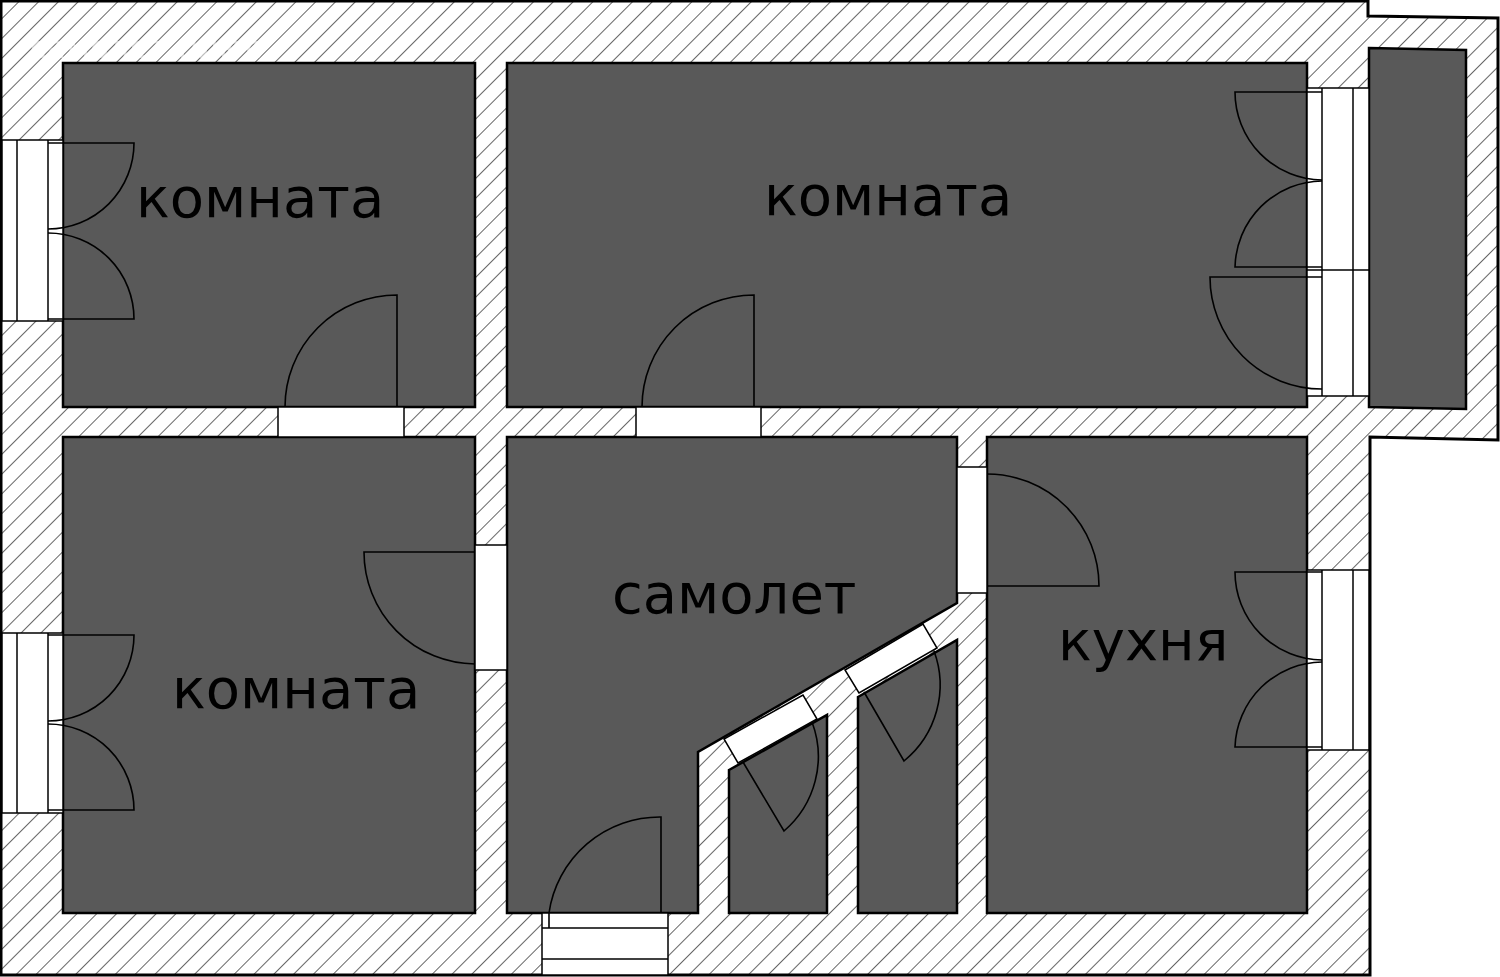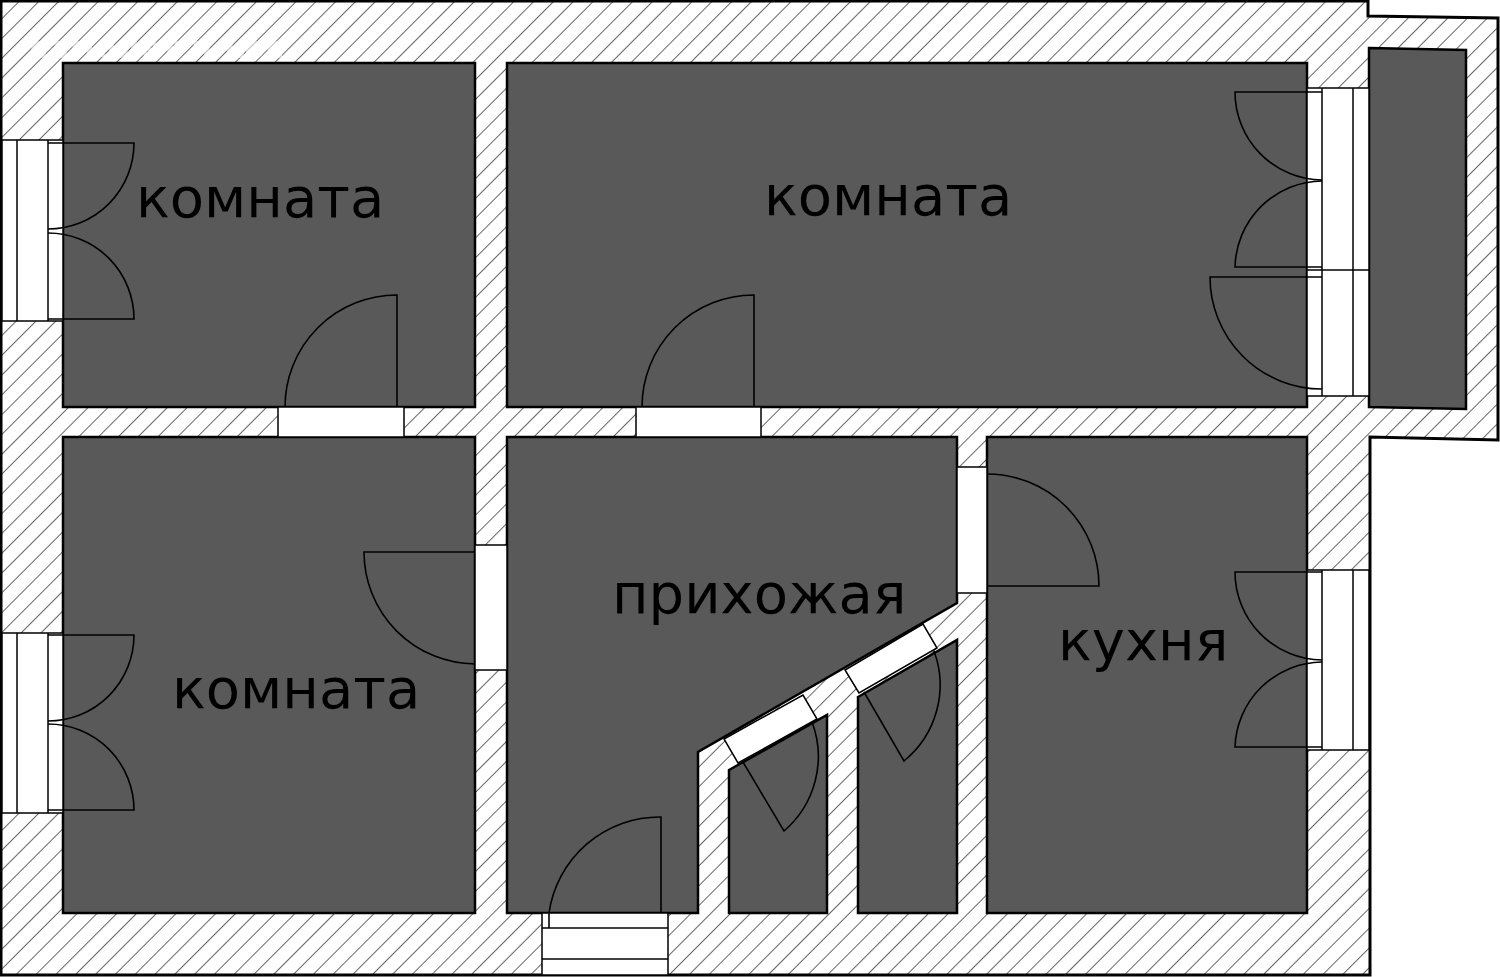--- a/index.html
+++ b/index.html
@@ -11,21 +11,21 @@
     font-size: 56px;
     color: #000000;
     white-space: nowrap;
     line-height: 1;
   }
   .watermark {
     position: absolute;
     left: 30px; top: 30px;
     font-family: "DejaVu Sans", sans-serif;
     font-size: 30px;
-    font-weight: bold;
+    font-weight: normal;
     color: rgba(255,255,255,0.55);
     letter-spacing: 1px;
     text-align: right;
   }
 </style>
 </head>
 <body>
 
 <svg id="plan" width="1500" height="977" viewBox="0 0 1500 977">
   <defs>
@@ -119,14 +119,14 @@
     <path d="M743 762 L784 831 A98 98 0 0 0 812 722"></path>
     <path d="M864 692 L904 761 A98 98 0 0 0 934 651"></path>
   </g>
 </svg>
 
 <div class="watermark">самолет плюс</div>
 
 <div class="room-label" style="left:136px; top:170px;">комната</div>
 <div class="room-label" style="left:764px; top:168px;">комната</div>
 <div class="room-label" style="left:172px; top:661px;">комната</div>
-<div class="room-label" style="left:612px; top:566px;">прихожая</div>
+<div class="room-label" style="left:612px; top:566px;">самолет</div>
 <div class="room-label" style="left:1058px; top:613px;">кухня</div>
 
 </body></html>

